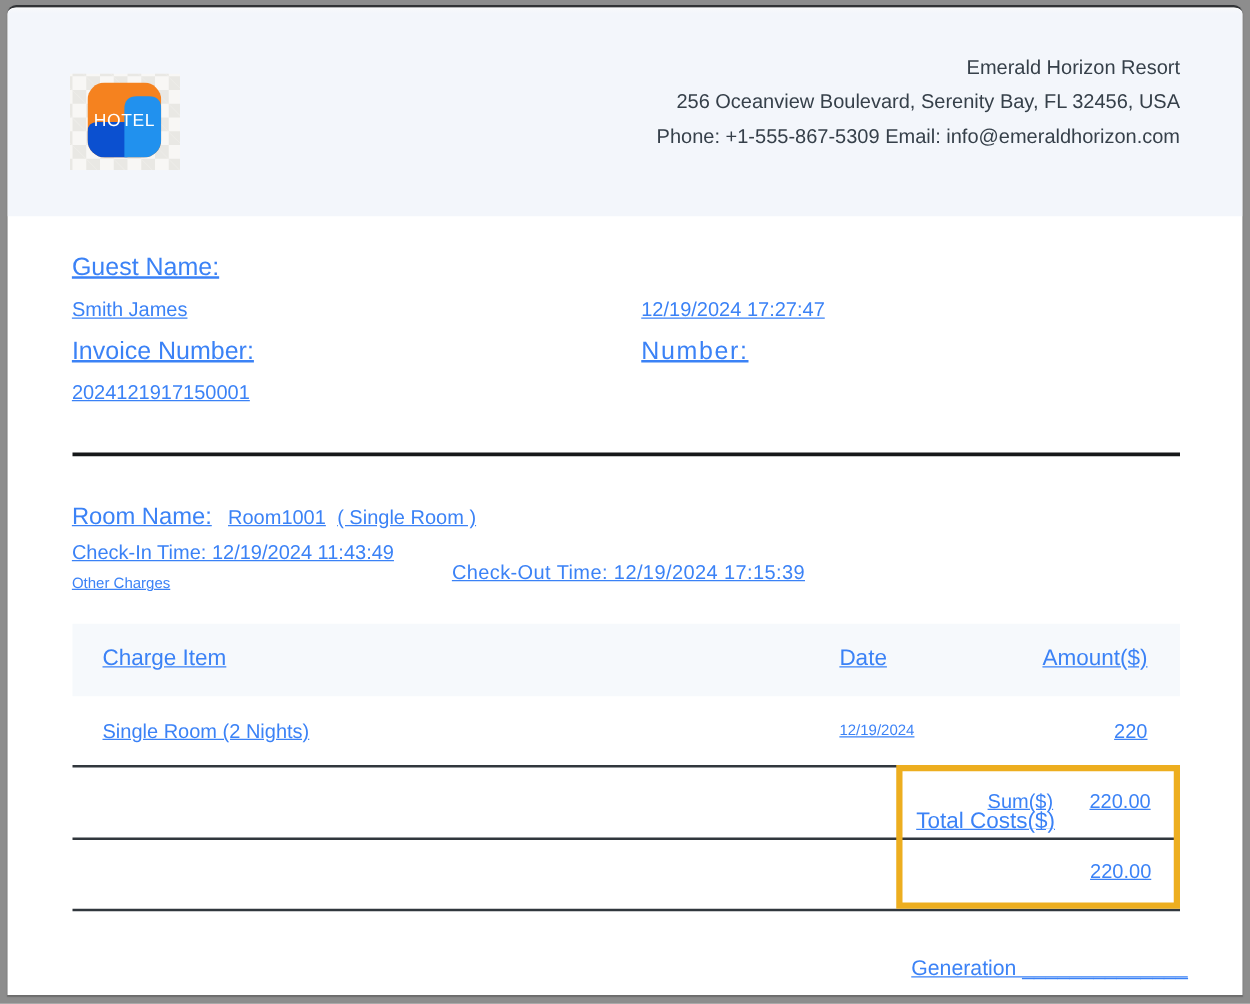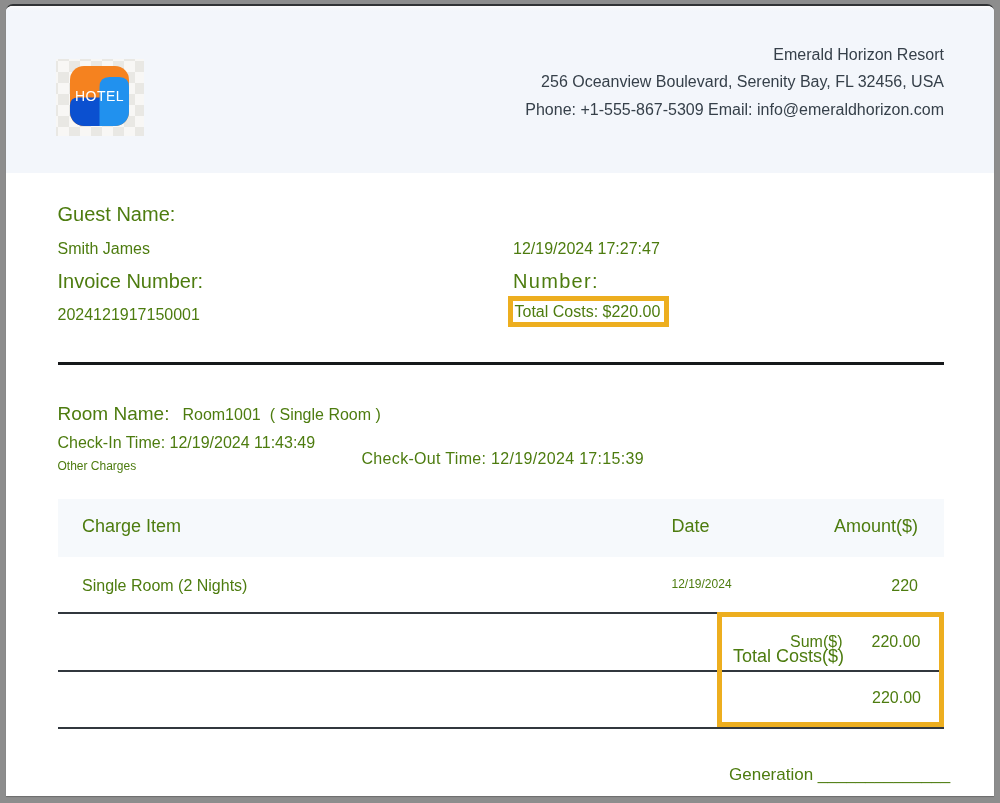--- a/index.html
+++ b/index.html
@@ -2,21 +2,21 @@
 <html><head>
 <meta charset="utf-8">
 <style>
   html,body{margin:0;padding:0;}
   body{width:1000px;height:803px;background:#8d8d8d;position:relative;
        font-family:"Liberation Sans", sans-serif;}
   .page{position:absolute;left:5.5px;top:4.4px;width:988.5px;height:789.8px;
         border-top:2.4px solid #313335;border-radius:7px 7px 0 0;box-sizing:content-box;
         background:#fff;overflow:hidden;box-shadow:0 1px 1px rgba(60,60,60,.4);}
   .abs{position:absolute;white-space:nowrap;}
-  .t{color:#4d7c0f;line-height:1;}
+  .t{color:#3b82f6;line-height:1;text-decoration:underline;}
   .hdr{position:absolute;left:0;top:0;right:0;height:166.5px;background:linear-gradient(to bottom,#fdfdfd 0,#f6f8fb 2px,#f3f6fb 5px);}
   .chk{position:absolute;left:50px;top:53px;width:88px;height:77px;
        background-color:#f8f7f5;
        background-image:linear-gradient(45deg,#e9e8e4 25%,transparent 25%,transparent 75%,#e9e8e4 75%),
                         linear-gradient(45deg,#e9e8e4 25%,transparent 25%,transparent 75%,#e9e8e4 75%);
        background-size:22px 22px;background-position:2px 2px,13px 13px;}
   .addr{position:absolute;top:34.5px;right:50px;text-align:right;
         font-size:16px;line-height:27.5px;color:#36404a;white-space:nowrap;}
   .sep{position:absolute;left:52px;top:356px;width:886px;height:3px;background:#16181a;}
   .tline{position:absolute;left:52px;width:886px;height:2px;background:#31373d;}
@@ -44,23 +44,20 @@
     <div class="addr">Emerald Horizon Resort<br>256 Oceanview Boulevard, Serenity Bay, FL 32456, USA<br>Phone: +1-555-867-5309 Email: info@emeraldhorizon.com</div>
   </div>
 
   <div class="abs t" style="left:52px;top:198px;font-size:20px;">Guest Name:</div>
   <div class="abs t" style="left:52px;top:234.5px;font-size:16px;">Smith James</div>
   <div class="abs t" style="left:52px;top:265px;font-size:20px;">Invoice Number:</div>
   <div class="abs t" style="left:52px;top:300.5px;font-size:16px;">2024121917150001</div>
 
   <div class="abs t" style="left:507.5px;top:234.5px;font-size:16px;">12/19/2024 17:27:47</div>
   <div class="abs t" style="left:507.5px;top:265px;font-size:20px;letter-spacing:1.3px;">Number:</div>
-  <div class="obox" style="left:502px;top:290px;width:161px;height:31px;">
-    <div class="t" style="font-size:16px;line-height:21px;padding-left:2px;">Total Costs: $220.00</div>
-  </div>
 
   <div class="sep"></div>
 
   <div class="abs t" style="left:52px;top:397.8px;font-size:19px;">Room Name:<span style="font-size:16px;margin-left:13px;">Room1001</span><span style="font-size:16px;margin-left:9px;">( Single Room )</span></div>
   <div class="abs t" style="left:52px;top:428.5px;font-size:16px;">Check-In Time: 12/19/2024 11:43:49</div>
   <div class="abs t" style="left:356px;top:428.5px;font-size:16px;letter-spacing:0.32px;margin-top:16px;">Check-Out Time: 12/19/2024 17:15:39</div>
   <div class="abs t" style="left:52px;top:454px;font-size:12px;text-align:center;">Other Charges</div>
 
   <div class="abs" style="left:52px;top:492.4px;width:886px;height:58px;background:#f6f9fc;"></div>
   <div class="abs t" style="left:76.5px;top:510.8px;font-size:18px;">Charge Item</div>

